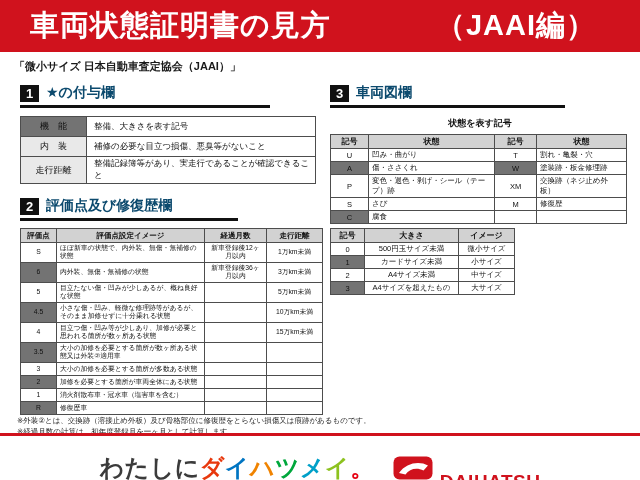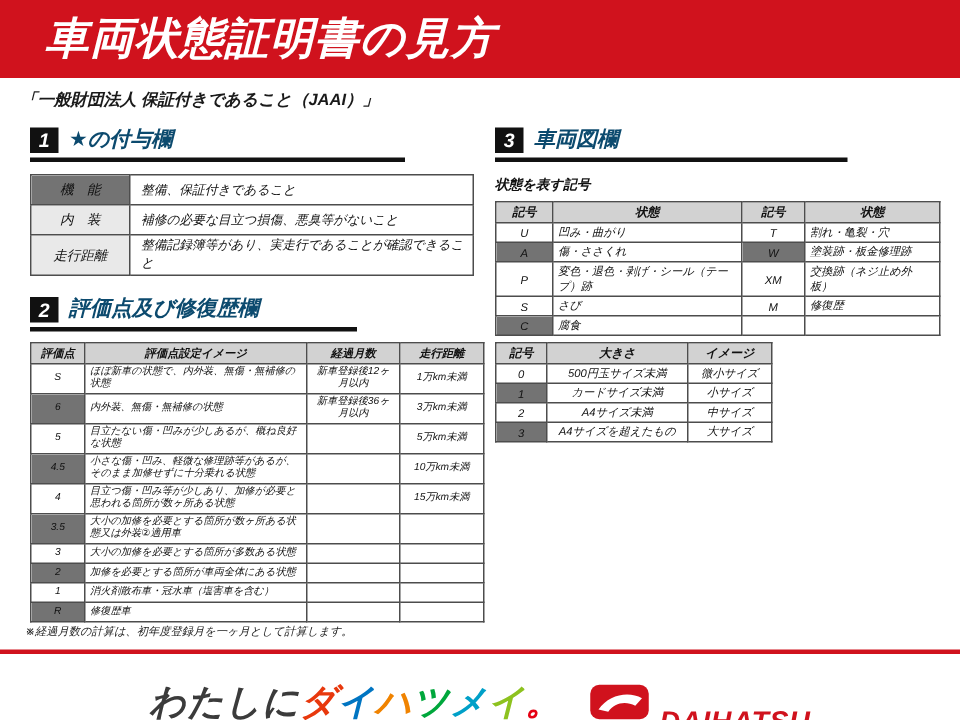--- a/index.html
+++ b/index.html
@@ -1,17 +1,17 @@
 <!DOCTYPE html>
 <html><head>
 <meta charset="utf-8">
 <style>
   html,body{margin:0;padding:0;background:#fff;}
   body{width:640px;height:480px;font-family:"Liberation Sans","DejaVu Sans",sans-serif;overflow:hidden;}
-  .page{position:relative;width:640px;height:480px;background:#fff;font-style:italic;}
+  .page{position:relative;width:640px;height:480px;background:#fff;}
   .banner{position:absolute;top:0;left:0;width:640px;height:52px;background:#d0121d;color:#fff;
     display:flex;align-items:center;justify-content:space-between;box-sizing:border-box;
     padding:0 44px 0 30px;font-weight:bold;font-size:29px;letter-spacing:1px;}
   .assoc{position:absolute;top:59px;left:14px;font-size:11px;font-weight:bold;color:#1a1a1a;}
   .col-left{position:absolute;left:20px;top:84px;width:302px;}
   .col-right{position:absolute;left:330px;top:84px;width:300px;}
   .sec-head{display:flex;align-items:center;gap:7px;border-bottom:3px solid #111;padding-bottom:3px;}
   .sec-head.w1{width:250px;}
   .sec-head.w2{width:218px;margin-top:13px;}
   .sec-head.w3{width:235px;}
@@ -31,51 +31,52 @@
   .t3{width:296px;margin-top:4px;}
   .t3 th{background:#d2d2d2;font-size:8px;font-weight:bold;height:13px;}
   .t3 td{font-size:7.5px;height:12px;}
   .t3 .sym{text-align:center;}
   .t4{width:184px;margin-top:4px;}
   .t4 th{background:#d2d2d2;font-size:8px;font-weight:bold;height:13px;text-align:center;}
   .t4 td{font-size:7.5px;height:12px;text-align:center;}
   .g{background:#737373;}
   .l{background:#e9e9e9;}
   .sub-label{font-size:9px;font-weight:bold;color:#111;margin-top:12px;}
-  .sub-label.first{margin-top:9px;}
+  .sub-label.first{margin-top:9px;text-align:center;}
   .footnotes{position:absolute;left:17px;top:415px;font-size:7.5px;color:#222;line-height:1.5;}
   .red-line{position:absolute;left:0;top:433px;width:640px;height:3px;background:#d0121d;}
   .footer{position:absolute;left:0;top:442px;width:640px;display:flex;align-items:center;justify-content:center;gap:18px;}
   .slogan{font-size:24px;font-weight:bold;letter-spacing:0.5px;}
   .brand{display:flex;align-items:center;gap:7px;}
   .brand-name{color:#d0121d;font-weight:bold;font-size:19px;letter-spacing:0.5px;margin-top:29px;}
 </style>
 </head>
 <body>
 
 <div class="page">
 
   <header class="banner">
     <span>車両状態証明書の見方</span>
+    <span>（JAAI編）</span>
   </header>
 
-  <div class="assoc">「一般財団法人 保証付きであること（JAAI）」</div>
+  <div class="assoc">「微小サイズ 日本自動車査定協会（JAAI）」</div>
 
   <div class="col-left">
 
     <div class="sec-head w1">
       <span class="sec-num">1</span>
       <span class="sec-title">★の付与欄</span>
     </div>
 
     <table class="t1">
       <tbody>
           <tr>
         <td class="lab g">機　能</td>
-        <td class="desc">整備、保証付きであること</td>
+        <td class="desc">整備、大きさを表す記号</td>
       </tr>
       <tr>
         <td class="lab l">内　装</td>
         <td class="desc">補修の必要な目立つ損傷、悪臭等がないこと</td>
       </tr>
       <tr>
         <td class="lab l">走行距離</td>
         <td class="desc">整備記録簿等があり、実走行であることが確認できること</td>
       </tr>
     </tbody>
@@ -251,20 +252,21 @@
       <tr>
         <td class="g">3</td>
         <td>A4サイズを超えたもの</td>
         <td>大サイズ</td>
       </tr>
     </tbody>
       </table>
   </div>
 
   <div class="footnotes">
+    <div>※外装②とは、交換跡（溶接止め外板）及び骨格部位に修復歴をとらない損傷又は痕跡があるものです。</div>
     <div>※経過月数の計算は、初年度登録月を一ヶ月として計算します。</div>
   </div>
 
   <div class="red-line"></div>
 
   <footer class="footer">
     <div class="slogan">
       <span style="color:#3b3b3b">わ</span><span style="color:#3b3b3b">た</span><span style="color:#3b3b3b">し</span><span style="color:#3b3b3b">に</span><span style="color:#e8380d">ダ</span><span style="color:#0075c2">イ</span><span style="color:#f08300">ハ</span><span style="color:#00a73c">ツ</span><span style="color:#00a0c8">メ</span><span style="color:#8dc21f">イ</span><span style="color:#e60012">。</span>
     </div>
     <div class="brand">

